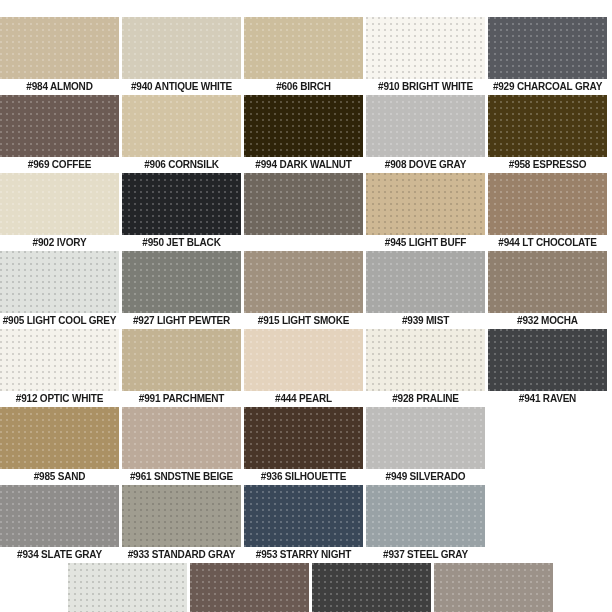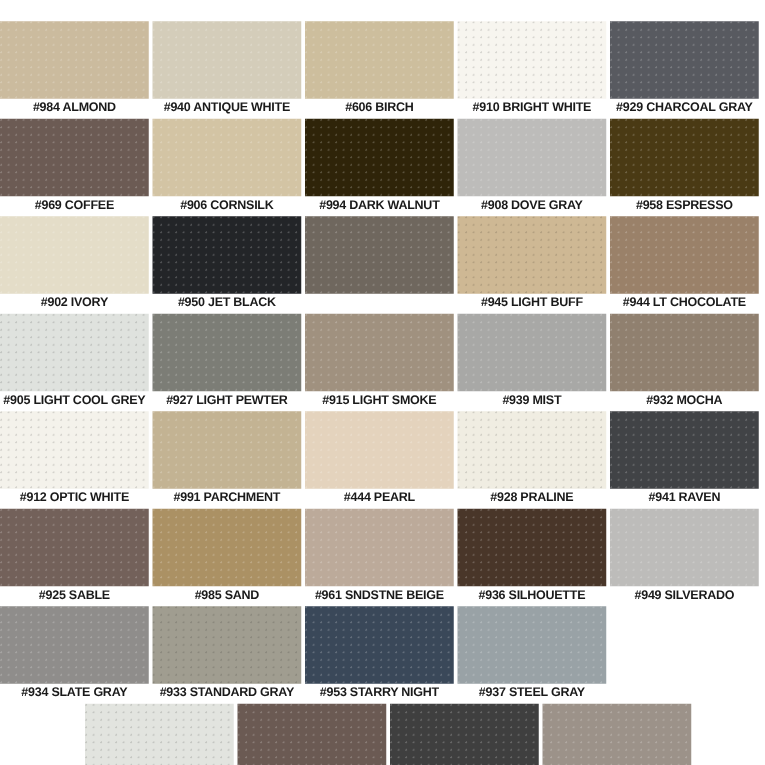--- a/index.html
+++ b/index.html
@@ -179,24 +179,20 @@
         <div class="swatch-color dark-speck" title="#928 PRALINE" style="background-color: rgb(240, 237, 226);"></div>
         <div class="swatch-label">#928 PRALINE</div>
       </div>
       <div class="swatch-cell">
         <div class="swatch-color" title="#941 RAVEN" style="background-color: rgb(65, 67, 70);"></div>
         <div class="swatch-label">#941 RAVEN</div>
       </div>
     </div>
     <div class="swatch-row">
       <div class="swatch-cell">
-        <div class="swatch-color" title="#925 SABLE" style="background-color: rgb(115, 97, 90);"></div>
-        <div class="swatch-label">#925 SABLE</div>
-      </div>
-      <div class="swatch-cell">
         <div class="swatch-color" title="#985 SAND" style="background-color: rgb(171, 145, 100);"></div>
         <div class="swatch-label">#985 SAND</div>
       </div>
       <div class="swatch-cell">
         <div class="swatch-color" title="#961 SNDSTNE BEIGE" style="background-color: rgb(188, 170, 154);"></div>
         <div class="swatch-label">#961 SNDSTNE BEIGE</div>
       </div>
       <div class="swatch-cell">
         <div class="swatch-color" title="#936 SILHOUETTE" style="background-color: rgb(73, 54, 41);"></div>
         <div class="swatch-label">#936 SILHOUETTE</div>

